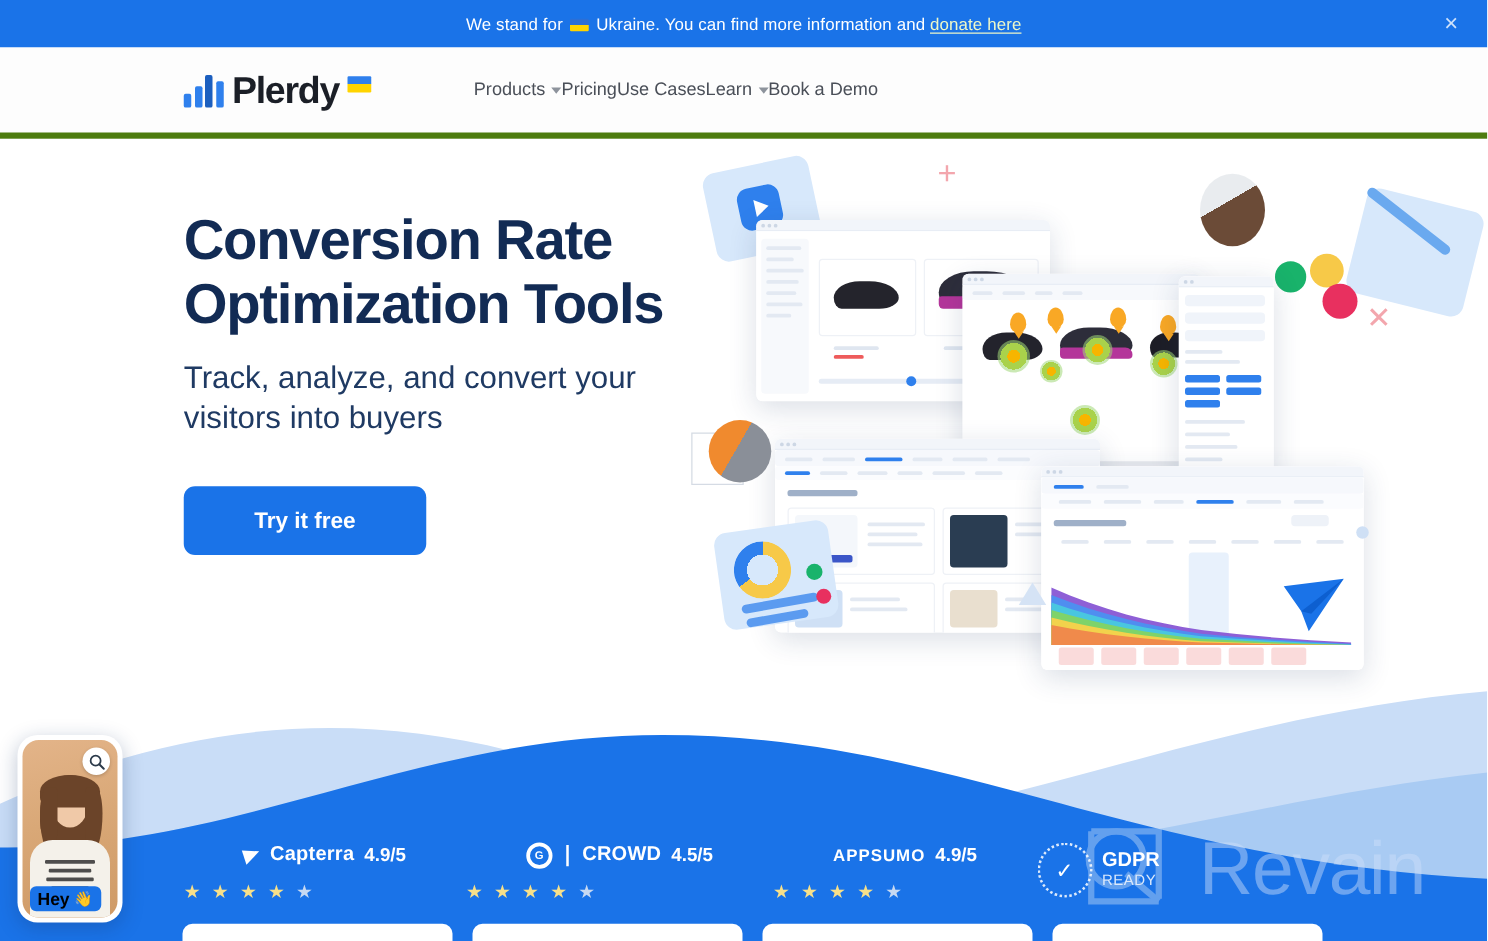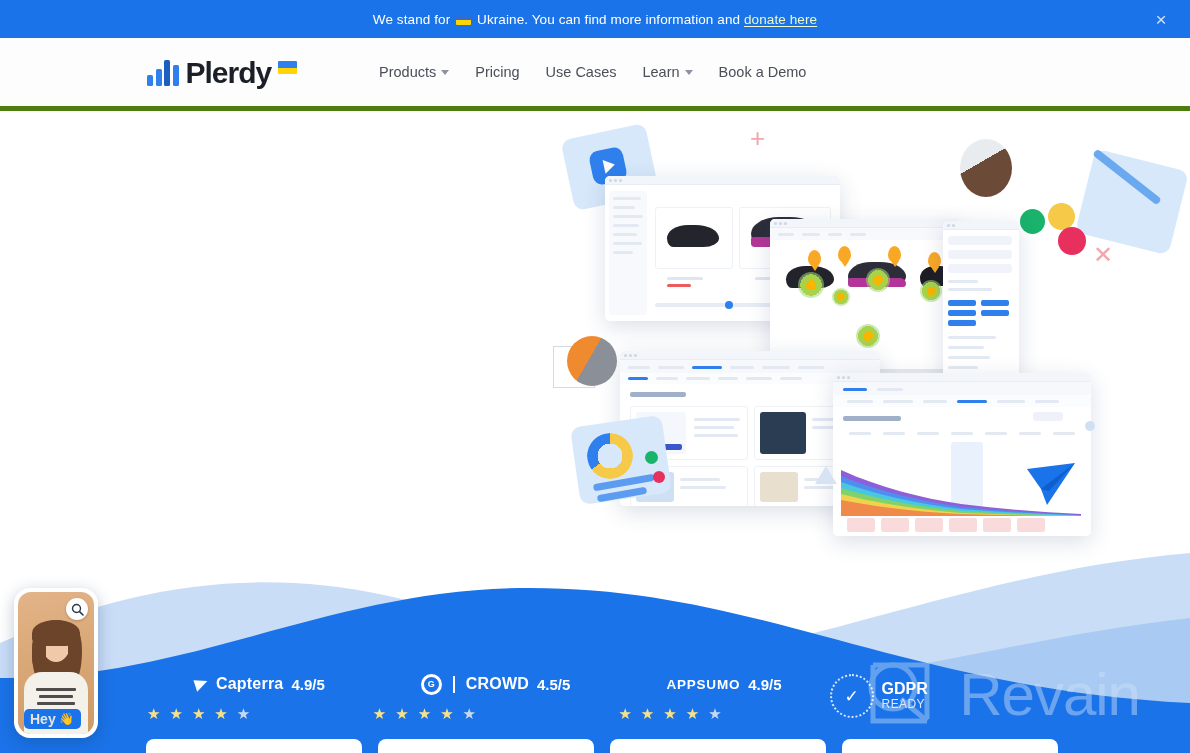--- a/index.html
+++ b/index.html
@@ -40,21 +40,21 @@
   .logo-bars i:nth-child(1) { height: 11px; }
   .logo-bars i:nth-child(2) { height: 17px; }
   .logo-bars i:nth-child(3) { height: 26px; background: #1c5fbf; }
   .logo-bars i:nth-child(4) { height: 21px; }
   .logo-text { font-size: 30px; font-weight: 700; color: #1b1f27; letter-spacing: -1px; line-height: 27px; }
   .logo-flag {
     width: 19px; height: 13px; border-radius: 1px; overflow: hidden; margin-bottom: 12px;
     background: linear-gradient(to bottom, #2f80ed 0 50%, #ffd400 50% 100%);
   }
 
-  .nav { position: absolute; left: 379px; display: flex; align-items: center; gap: 26px; }
+  .nav { position: absolute; left: 379px; display: flex; align-items: center; }
   .nav-item {
     font-size: 14.5px; color: #4a4f58; display: flex; align-items: center; gap: 5px;
     cursor: pointer; white-space: nowrap;
   }
   .caret { width: 0; height: 0; border-left: 4px solid transparent; border-right: 4px solid transparent;
            border-top: 5px solid #8d939c; }
 
   .header-right { position: absolute; right: 147px; display: flex; align-items: center; gap: 16px; }
   .signin { font-size: 13.5px; color: #9aa0a8; cursor: pointer; }
   .try-free-btn {
@@ -190,21 +190,21 @@
   .chat-person { position: absolute; left: 0; right: 0; bottom: 0; top: 20px; }
   .p-hair { position: absolute; left: 14px; top: 8px; width: 48px; height: 62px; background: #6b4429; border-radius: 50% 50% 40% 40%; }
   .p-face { position: absolute; left: 24px; top: 16px; width: 28px; height: 34px; background: #f0c9a8; border-radius: 46% 46% 50% 50%; }
   .p-hair-front { position: absolute; left: 14px; top: 8px; width: 48px; height: 26px; background: #6b4429; border-radius: 50% 50% 30% 30%; }
   .p-hair-l { position: absolute; left: 14px; top: 18px; width: 14px; height: 52px; background: #6b4429; border-radius: 40% 10% 40% 60%; }
   .p-hair-r { position: absolute; left: 50px; top: 18px; width: 14px; height: 52px; background: #6b4429; border-radius: 10% 40% 60% 40%; }
   .p-body { position: absolute; left: 6px; bottom: 0; width: 64px; height: 62px; background: #f4f1ea; border-radius: 18px 18px 0 0; }
   .p-print { position: absolute; left: 18px; bottom: 14px; width: 40px; height: 34px; opacity: .82; }
   .p-print i { position: absolute; left: 0; height: 3px; background: #2a2a2a; border-radius: 1px; }
   .chat-hey {
-    position: absolute; left: 6px; bottom: 5px; background: #1a73e8; color: #e5e5e5;
+    position: absolute; left: 6px; bottom: 5px; background: #1a73e8; color: #000000;
     border-radius: 5px; padding: 2px 6px; display: flex; align-items: center; gap: 4px;
     font-size: 14px; font-weight: 700; cursor: pointer;
   }
   .chat-hey .wave-emoji { font-size: 12px; }
 </style>
 </head>
 <body>
 
 <div id="page">
 
@@ -258,20 +258,31 @@
     <svg class="wave-layer wave-back" viewBox="0 0 1190 230" preserveAspectRatio="none">
       <path d="M0 120 C 180 40, 340 40, 520 115 C 700 190, 900 55, 1190 30 L1190 230 L0 230 Z" fill="#c9ddf7"></path>
     </svg>
     <svg class="wave-layer wave-mid" viewBox="0 0 1190 205" preserveAspectRatio="none">
       <path d="M0 150 C 200 95, 360 70, 560 120 C 780 175, 960 95, 1190 70 L1190 205 L0 205 Z" fill="#a9cbf3"></path>
     </svg>
     <svg class="wave-layer wave-front" viewBox="0 0 1190 185" preserveAspectRatio="none">
       <path d="M0 110 C 190 112, 330 20, 530 20 C 760 20, 900 120, 1190 135 L1190 185 L0 185 Z" fill="#1a73e8"></path>
     </svg>
 
+    <div class="hero-copy">
+      <h1 class="hero-title">
+        <span>Conversion Rate</span><br>
+        <span>Optimization Tools</span>
+      </h1>
+      <p class="hero-sub">
+        <span>Track, analyze, and convert your</span><br>
+        <span>visitors into buyers</span>
+      </p>
+      <button class="hero-cta">Try it free</button>
+    </div>
 
     <div class="illus">
 
       <div class="deco deco-card" style="left:22px; top:10px; width:86px; height:72px; transform:rotate(-12deg);"></div>
       <div class="deco deco-play" style="left:46px; top:28px; transform:rotate(-12deg);"></div>
       <div class="plus-mark" style="left:205px; top:4px; font-size:26px;">+</div>
       <div class="x-mark" style="left:548px; top:122px; font-size:24px;">✕</div>
 
       <div class="deco deco-card" style="right:10px; top:38px; width:96px; height:86px; transform:rotate(14deg);"></div>
       <div class="deco" style="right:22px; top:52px; width:82px; height:8px; background:#6aa9ef; border-radius:5px; transform:rotate(38deg);"></div>

